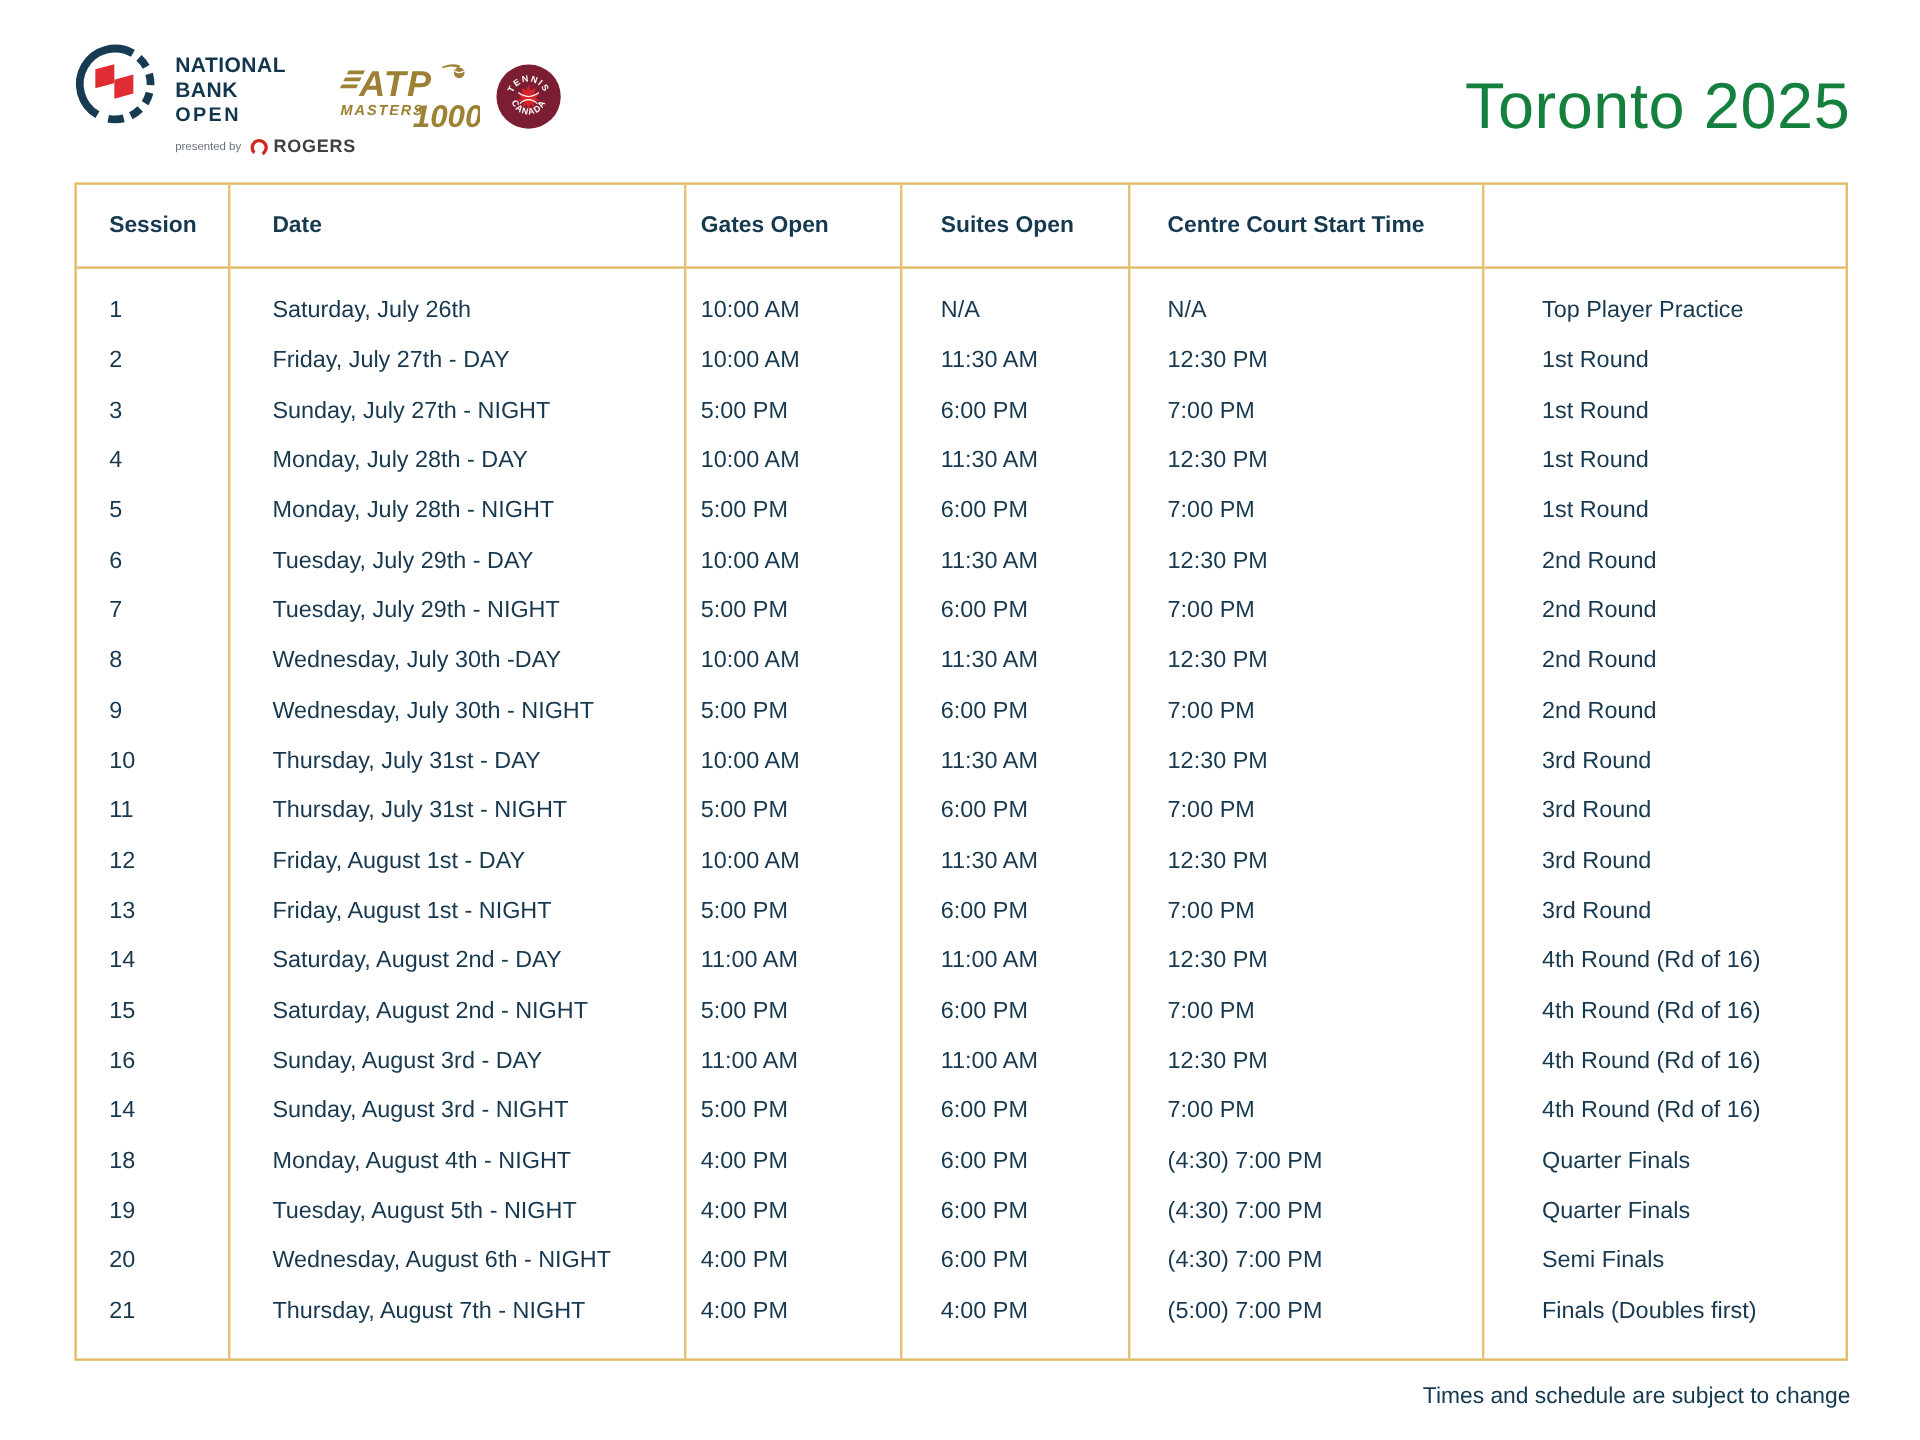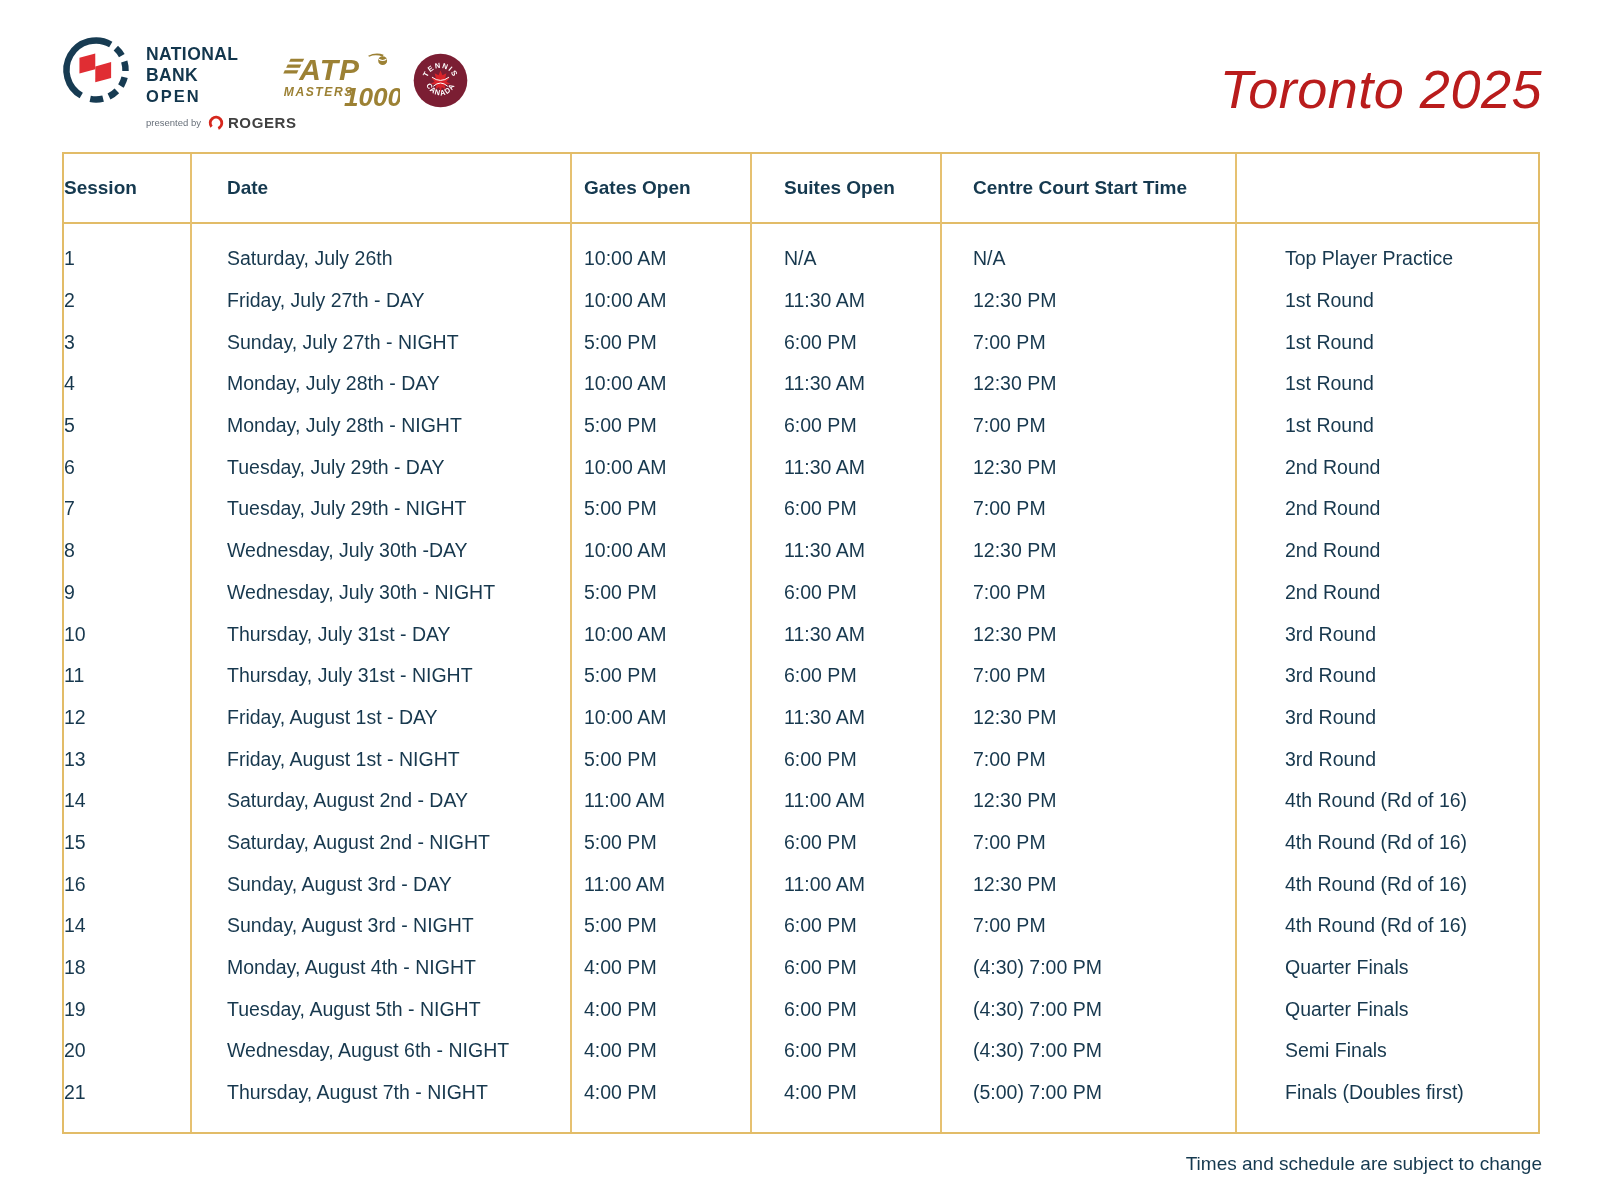--- a/index.html
+++ b/index.html
@@ -14,35 +14,35 @@
   .nb-line { font-size:17.5px; font-weight:700; letter-spacing:.4px; color:#12364d; line-height:21px; }
   .nb-open { font-size:16.5px; font-weight:600; letter-spacing:2px; }
   .presented { display:flex; align-items:center; margin-top:7px; }
   .presented-label { font-size:9.5px; color:#68707a; font-weight:500; margin-right:7px; }
   .rogers { display:flex; align-items:flex-end; color:#404040; font-weight:700; font-size:15px; letter-spacing:.6px; }
   .rogers svg { margin-right:4px; }
   .atp-logo { position:absolute; left:282px; top:50px; }
   .tc-logo  { position:absolute; left:412px; top:52px; }
 
   .page-title { position:absolute; top:62px; right:58px; font-size:54px; font-weight:500;
-    letter-spacing:.5px; color:#b91c1c; line-height:1;font-style:italic; }
+    letter-spacing:.5px; color:#15803d; line-height:1; }
 
   
   .sched { position:absolute; left:62px; top:152px; width:1478px; height:982px;
     border:2px solid #e2bc68; background:#fff; }
   .vline { position:absolute; top:0; bottom:0; width:2px; background:#e6c171; }
   .vl-1{left:126px}.vl-2{left:506px}.vl-3{left:686px}.vl-4{left:876px}.vl-5{left:1171px}
   .thead { display:grid; grid-template-columns:126px 380px 180px 190px 295px 1fr;
     height:70px; border-bottom:2px solid #e2bc68; }
   .th { display:flex; align-items:center; font-size:19px; font-weight:600; color:#15394f; }
   .tbody { display:grid; grid-template-columns:126px 380px 180px 190px 295px 1fr;
     grid-auto-rows:41.7px; padding-top:14px; padding-bottom:20px; }
   .td { display:flex; align-items:center; font-size:19.5px; font-weight:400; color:#17384e; white-space:nowrap; }
   
-  .c0 { } .c1 { padding-left:37px; } .c2 { padding-left:14px; }
+  .c0 { padding-left:27px; } .c1 { padding-left:37px; } .c2 { padding-left:14px; }
   .c3 { padding-left:34px; } .c4 { padding-left:33px; } .c5 { padding-left:50px; }
 
   .footer-note { position:absolute; top:1153px; right:58px; font-size:19px; color:#15394f; }
 </style>
 </head>
 <body>
 
 <div class="page">
 
   <div class="brand">

